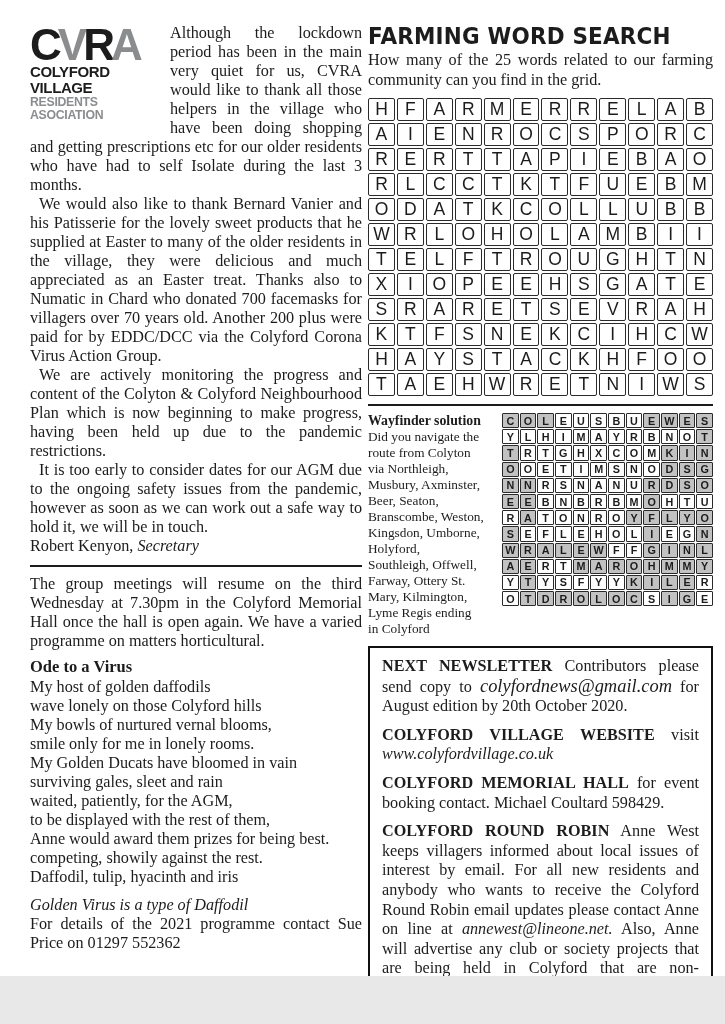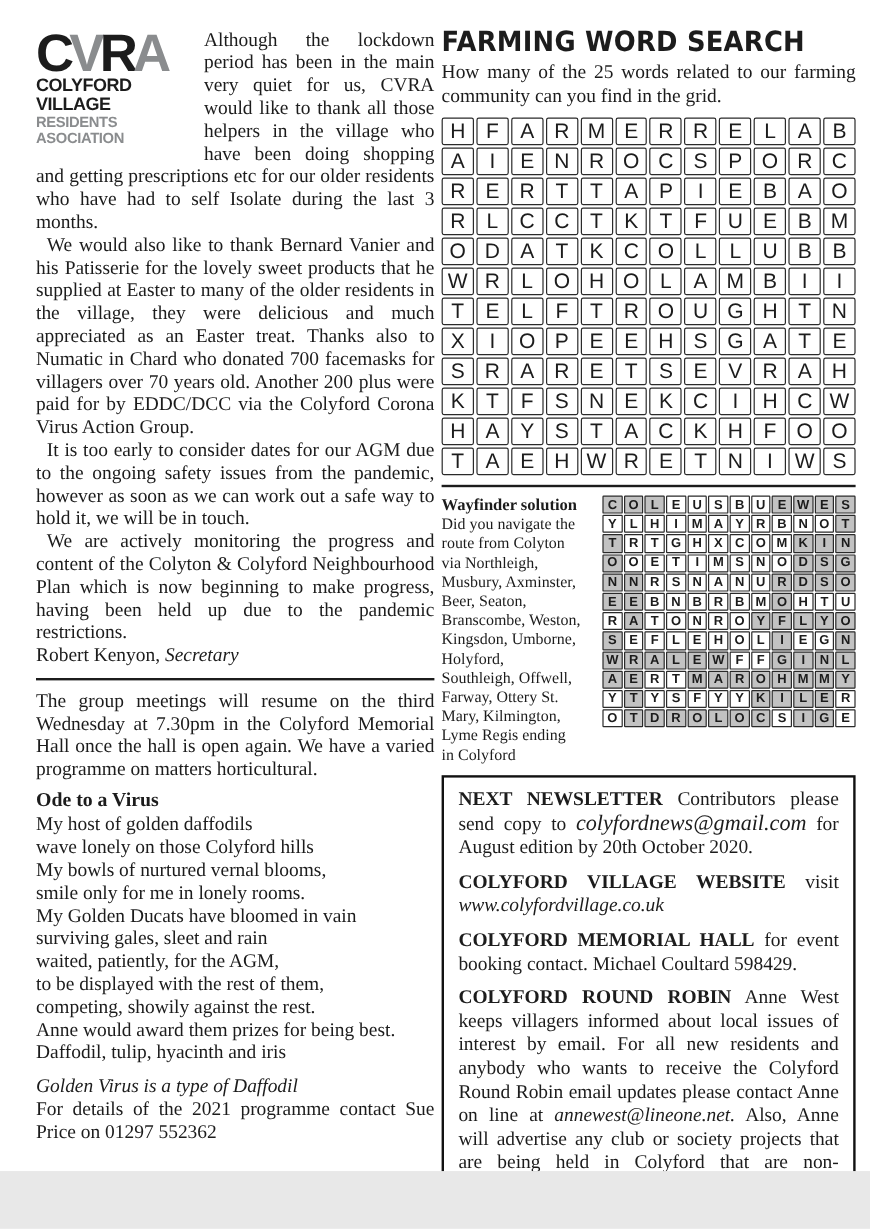--- a/index.html
+++ b/index.html
@@ -61,40 +61,40 @@
 <div class="page">
 
   <div class="col-left bodytext">
     <div class="logo">
       <div class="logo-acronym"><span style="color: rgb(28, 28, 28);">C</span><span style="color: rgb(138, 140, 142);">V</span><span style="color: rgb(28, 28, 28);">R</span><span style="color: rgb(138, 140, 142);">A</span></div>
       <div class="logo-l1">COLYFORD VILLAGE</div>
       <div class="logo-l2">RESIDENTS ASOCIATION</div>
     </div>
     <p>Although the lockdown period has been in the main very quiet for us, CVRA would like to thank all those helpers in the village who have been doing shopping and getting prescriptions etc for our older residents who have had to self Isolate during the last 3 months.</p>
     <p class="indent">We would also like to thank Bernard Vanier and his Patisserie for the lovely sweet products that he supplied at Easter to many of the older residents in the village, they were delicious and much appreciated as an Easter treat. Thanks also to Numatic in Chard who donated 700 facemasks for villagers over 70 years old.  Another 200 plus were paid for by EDDC/DCC via the Colyford Corona Virus Action Group.</p>
+    <p class="indent">We are actively monitoring the progress and content of the Colyton &amp; Colyford Neighbourhood Plan which is now beginning to make progress, having been held up due to the pandemic restrictions.</p>
     <p class="indent">It is too early to consider dates for our AGM due to the ongoing safety issues from the pandemic, however as soon as we can work out a safe way to hold it, we will be in touch.</p>
-    <p class="indent">We are actively monitoring the progress and content of the Colyton &amp; Colyford Neighbourhood Plan which is now beginning to make progress, having been held up due to the pandemic restrictions.</p>
     <p class="sig"><span>Robert Kenyon, </span><span class="run-italic">Secretary</span></p>
 
     <hr class="divider">
 
     <p>The group meetings will resume on the third Wednesday at 7.30pm in the Colyford Memorial Hall once the hall is open again. We have a varied programme on matters horticultural.</p>
 
     <div class="ode-head">Ode to a Virus</div>
     <div class="poem">
         <div>My host of golden daffodils</div>
         <div>wave lonely on those Colyford hills</div>
         <div>My bowls of nurtured vernal blooms,</div>
         <div>smile only for me in lonely rooms.</div>
         <div>My Golden Ducats have bloomed in vain</div>
         <div>surviving gales, sleet and rain</div>
         <div>waited, patiently, for the AGM,</div>
         <div>to be displayed with the rest of them,</div>
+        <div>Anne would award them prizes for being best.</div>
         <div>competing, showily against the rest.</div>
-        <div>Anne would award them prizes for being best.</div>
         <div>Daffodil, tulip, hyacinth and iris</div>
       </div>
 
     <div class="foot-italic">Golden Virus is a type of Daffodil</div>
     <div class="foot-contact">For details of the 2021 programme contact Sue Price on 01297 552362</div>
   </div>
 
   <div class="col-right">
     <div class="ws-title">FARMING WORD SEARCH</div>
     <div class="ws-intro">How many of the 25 words related to our farming community can you find in the grid.</div>

